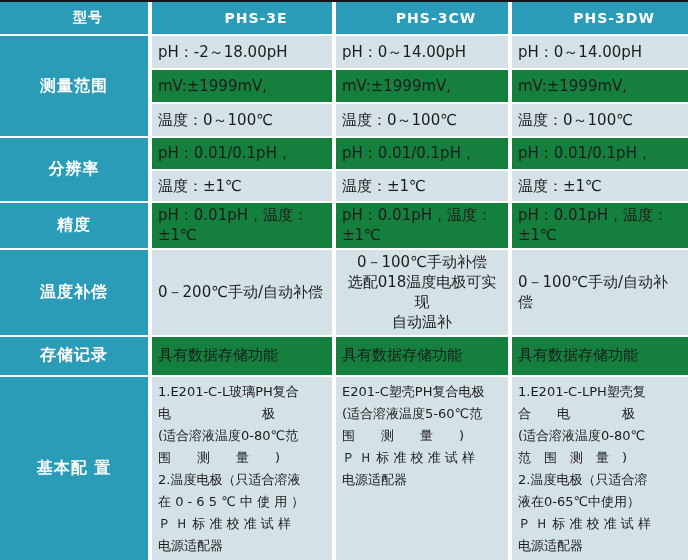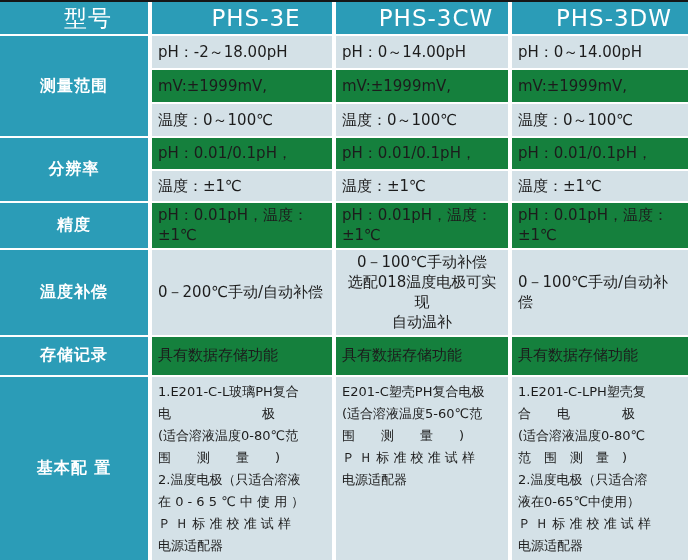--- a/index.html
+++ b/index.html
@@ -12,21 +12,21 @@
   }
   .trow{display:grid;grid-template-columns:148px 180px 172px 176px;column-gap:4px;}
   .row-header{height:32px;flex:0 0 32px;}
   .g-measure{flex:0 0 100px;}
   .g-res{flex:0 0 63px;}
   .g-acc{flex:0 0 43px;}
   .g-temp{flex:0 0 78px;}
   .g-store{flex:0 0 38px;}
   .g-config{flex:1 1 auto;}
   .hcell{
-    background:#2b9cb7;color:#ffffff;font-weight:normal;font-size:23px;
+    background:#2b9cb7;color:#ffffff;font-weight:bold;font-size:14px;
     display:flex;align-items:center;justify-content:center;letter-spacing:1px;padding-left:28px;
   }
   .labelcell{
     background:#2b9cb7;color:#ffffff;font-weight:bold;font-size:16px;
     display:flex;align-items:center;justify-content:center;letter-spacing:1px;
     text-align:center;
   }
   .stack{display:flex;flex-direction:column;gap:2px;}
   .cell{
     display:flex;flex-direction:column;justify-content:center;

